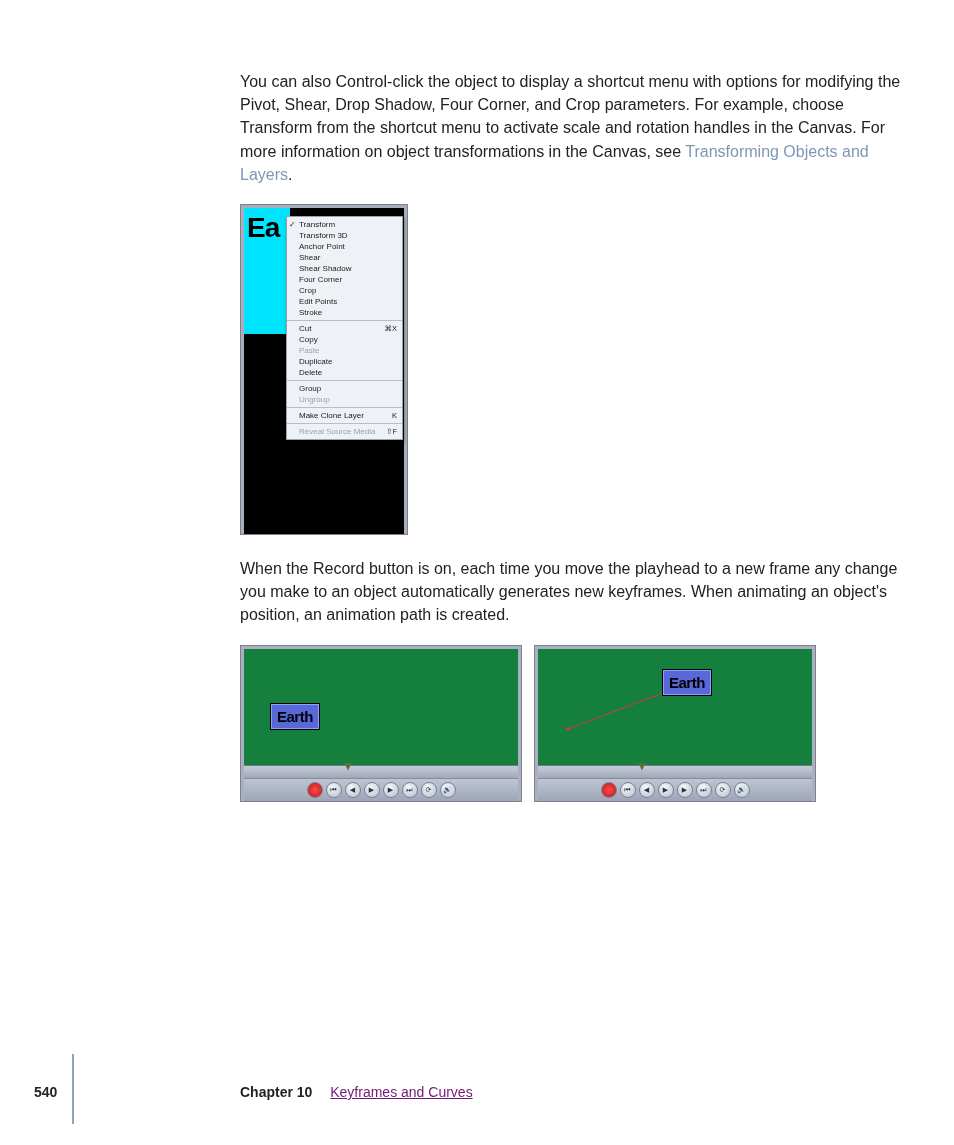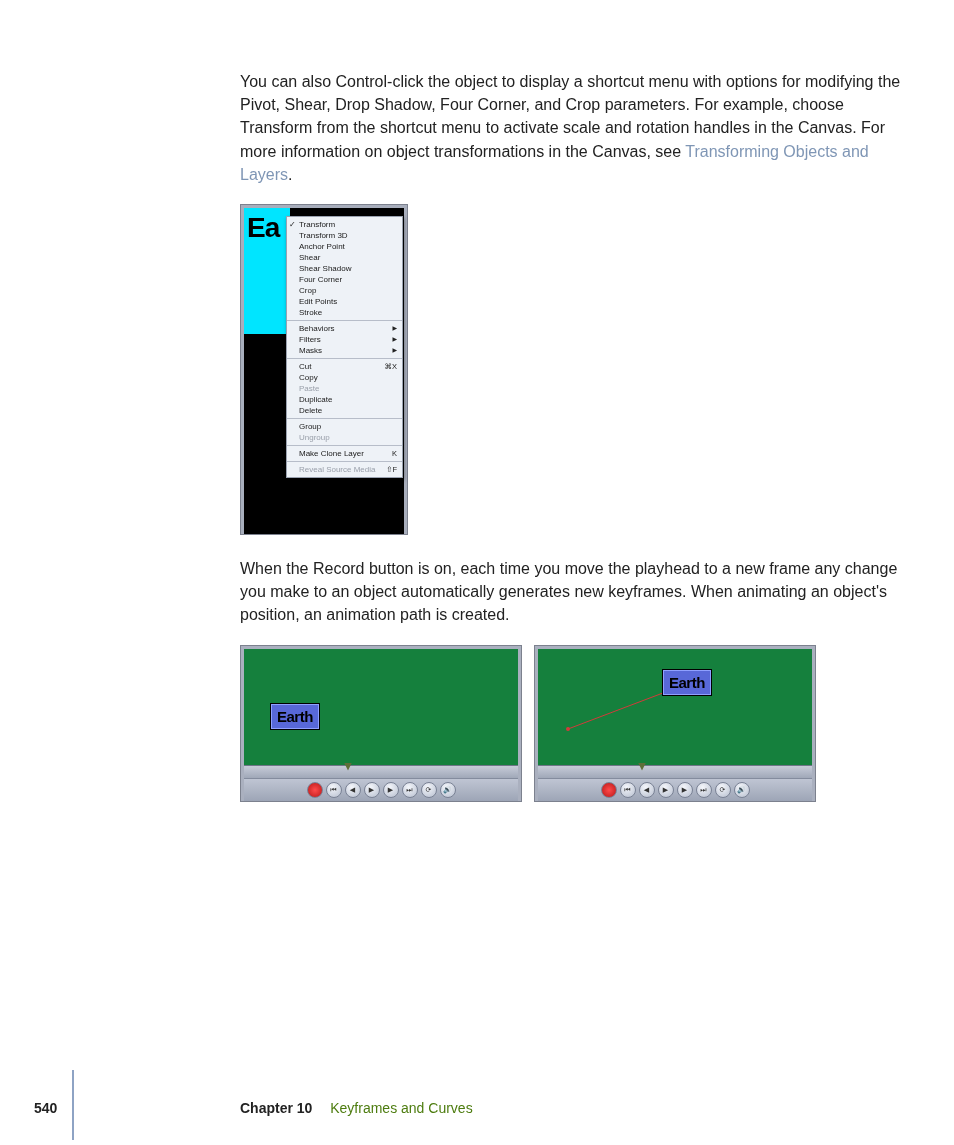--- a/index.html
+++ b/index.html
@@ -141,21 +141,21 @@
     background: radial-gradient(circle at 40% 30%, #f4f6fb, #b7bfcf);
     border: 1px solid #7a8295;
     display: flex; align-items: center; justify-content: center;
   }
   .tbtn.rec { background: radial-gradient(circle at 50% 50%, #ff4a4a, #b81818); }
   .tbtn .glyph { font-size: 7px; color: #333; line-height: 1; }
 
   
   .footer {
     position: absolute;
-    left: 0; bottom: 0;
+    left: 0; bottom: 16px;
     width: 100%;
     height: 50px;
   }
   .footer .vline {
     position: absolute;
     left: 72px;
     top: -20px;
     bottom: 0;
     border-left: 2px solid #8ea3c4;
   }
@@ -167,21 +167,21 @@
     font-weight: 700;
     color: #222;
   }
   .footer .chap {
     position: absolute;
     left: 240px;
     top: 8px;
     font-size: 14px;
   }
   .footer .chap .b { font-weight: 700; color: #222; }
-  .footer .chap .t { color: #4d7c0f; margin-left: 14px; }
+  .footer .chap .t { color: #701a75; margin-left: 14px; text-decoration: underline; }
 </style>
 </head>
 <body>
 
 <div class="page">
 
   <p>
     <span>You can also Control-click the object to display a shortcut menu with options for modifying the Pivot, Shear, Drop Shadow, Four Corner, and Crop parameters. For example, choose Transform from the shortcut menu to activate scale and rotation handles in the Canvas. For more information on object transformations in the Canvas, see </span><span class="link">Transforming Objects and Layers</span><span>.</span>
   </p>
 
@@ -210,34 +210,20 @@
               <span class="lab">Four Corner</span>
             </div>
           <div class="item">
               <span class="lab">Crop</span>
             </div>
           <div class="item">
               <span class="lab">Edit Points</span>
             </div>
           <div class="item">
               <span class="lab">Stroke</span>
-            </div>
-        </div>
-        <div class="grp">
-          <div class="item">
-              <span class="lab">Behaviors</span>
-              <span class="arrow">▶</span>
-            </div>
-          <div class="item">
-              <span class="lab">Filters</span>
-              <span class="arrow">▶</span>
-            </div>
-          <div class="item">
-              <span class="lab">Masks</span>
-              <span class="arrow">▶</span>
             </div>
         </div>
         <div class="grp">
           <div class="item">
               <span class="lab">Cut</span>
               <span class="sc">⌘X</span>
             </div>
           <div class="item">
               <span class="lab">Copy</span>
             </div>

